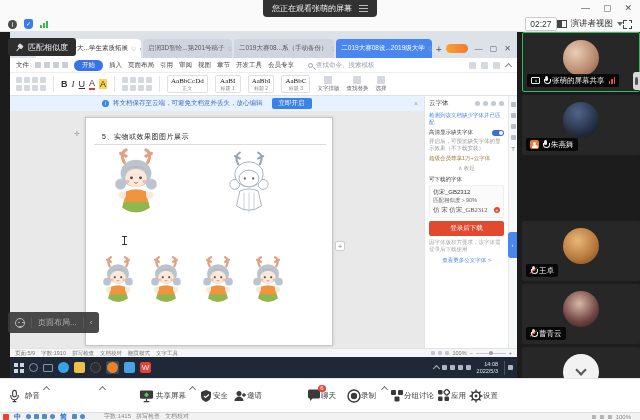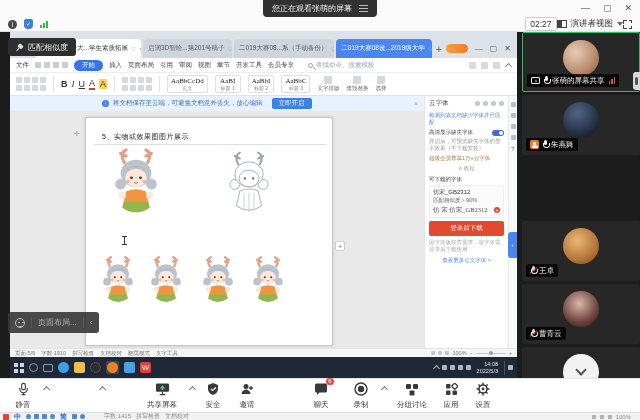--- a/index.html
+++ b/index.html
@@ -179,21 +179,21 @@
   .hostbadge:after{content:"";position:absolute;left:1.5px;top:5px;width:6px;height:3px;border-radius:3px 3px 0 0;background:#fff;}
   .sig{display:flex;align-items:flex-end;gap:1px;margin-left:1px;}
   .sig i{display:block;width:1.5px;background:#e0543c;}
   .sig i:nth-child(1){height:3px}.sig i:nth-child(2){height:5px}.sig i:nth-child(3){height:7px}
   .side-handle{position:absolute;left:633px;top:72px;width:7px;height:18px;background:#d9d9d9;border-radius:3px 0 0 3px;z-index:6;
                display:flex;align-items:center;justify-content:center;}
   .side-handle i{width:3px;height:8px;background:#555;border-radius:1.5px;display:block;}
 
   
   .btoolbar{position:absolute;left:0;top:378px;width:640px;height:34px;background:#fff;border-top:1px solid #e6e6e6;z-index:8;}
-  .titem{position:absolute;top:2px;height:30px;display:flex;flex-direction:column;align-items:center;justify-content:space-between;padding-bottom:1px;}
+  .titem{position:absolute;top:2px;height:30px;display:flex;align-items:center;justify-content:space-between;padding-bottom:1px;}
   .titem .lab{font-size:7.5px;color:#3a3a3a;white-space:nowrap;}
   .tchev{position:absolute;top:8px;width:5px;height:5px;border-left:1px solid #777;border-top:1px solid #777;transform:rotate(45deg);}
   .iconbox{width:16px;height:16px;position:relative;display:flex;align-items:center;justify-content:center;}
   .badge{position:absolute;right:-5px;top:-3px;background:#e5483c;color:#fff;border-radius:5px;font-size:6px;line-height:7px;padding:0 2.5px;}
   .endbtn{position:absolute;right:8px;top:8px;border:1px solid #ea6c60;color:#e2483a;background:#fff;border-radius:3px;
           font-size:9px;padding:3px 10px;}
 
   
   .deskstrip{position:absolute;left:0;top:412px;width:640px;height:8px;background:#f2f2f2;border-top:1px solid #ddd;
              display:flex;align-items:center;gap:5px;padding:0 3px;font-size:6px;color:#888;overflow:hidden;}

